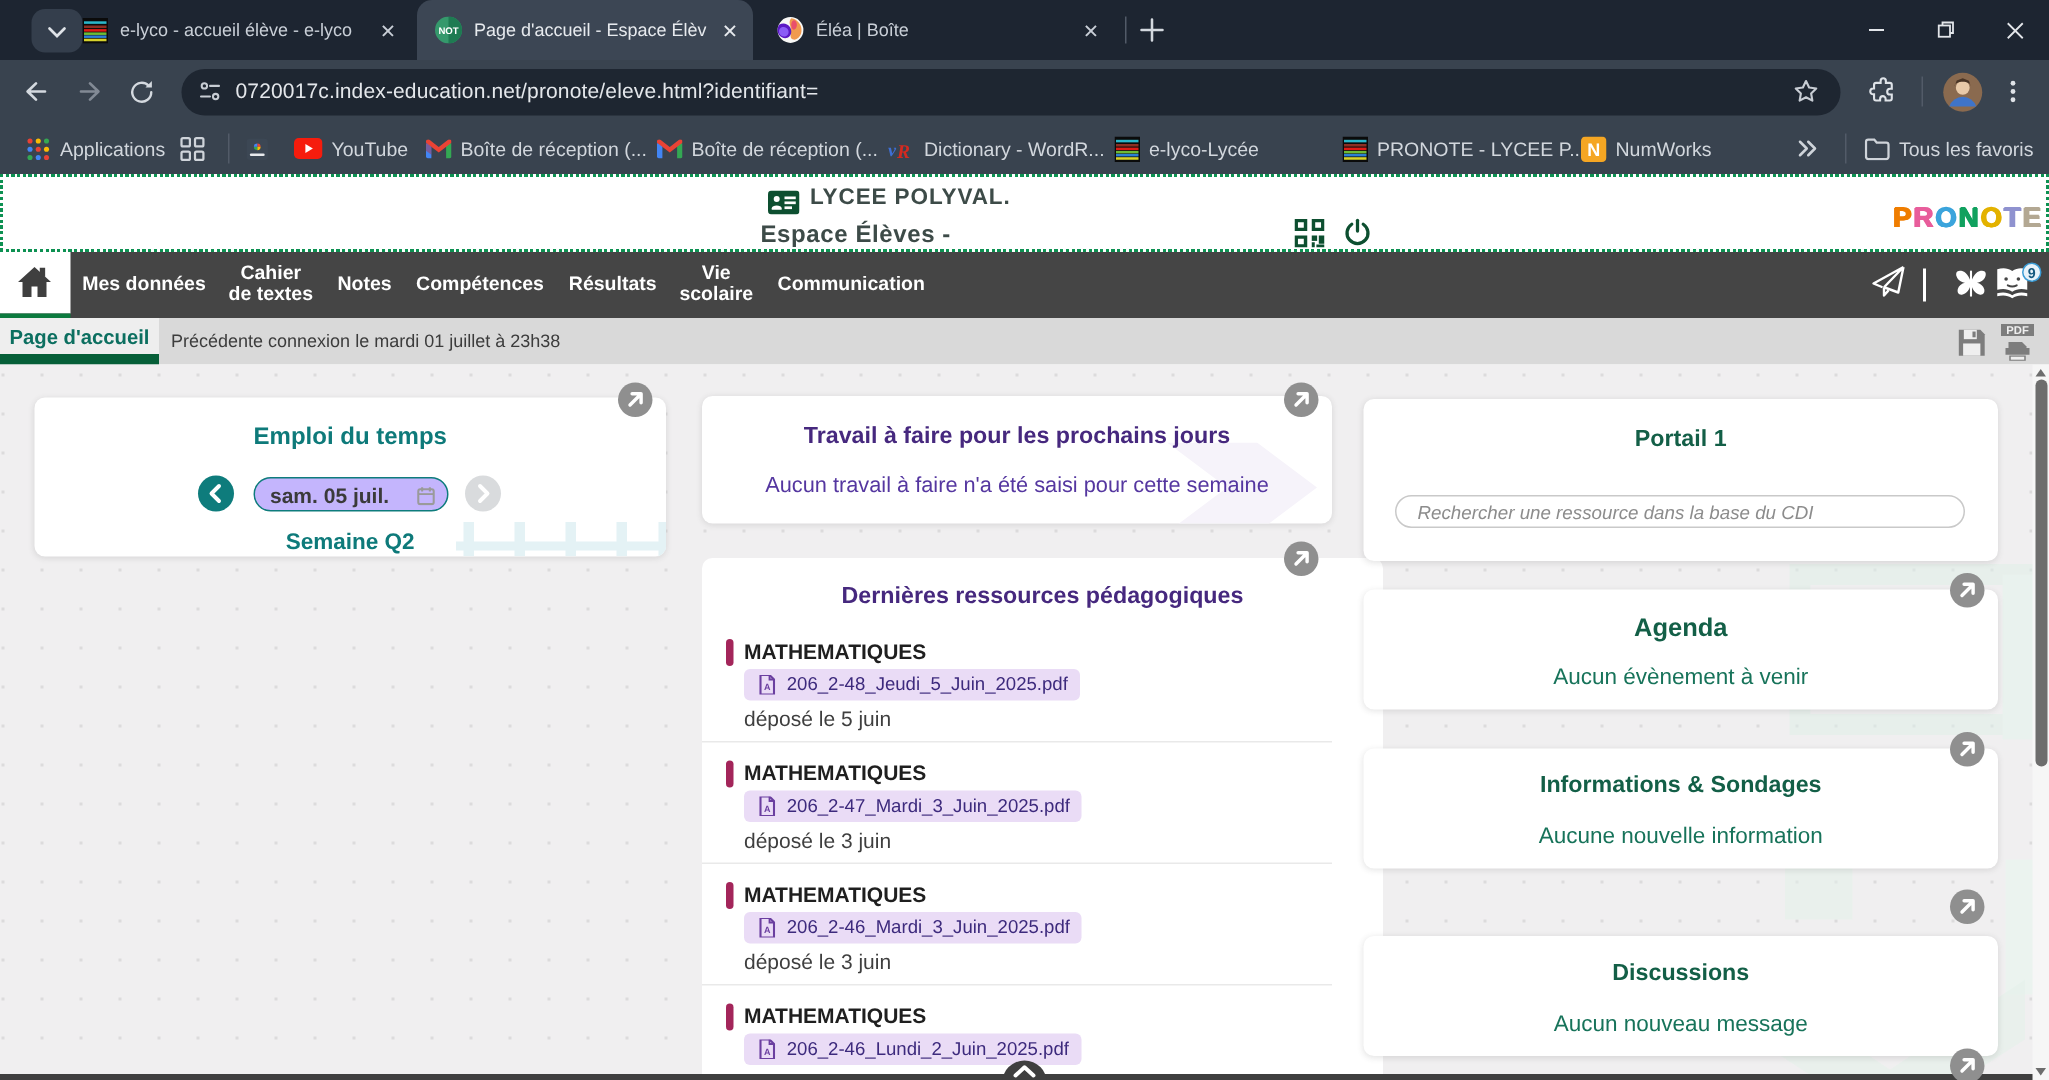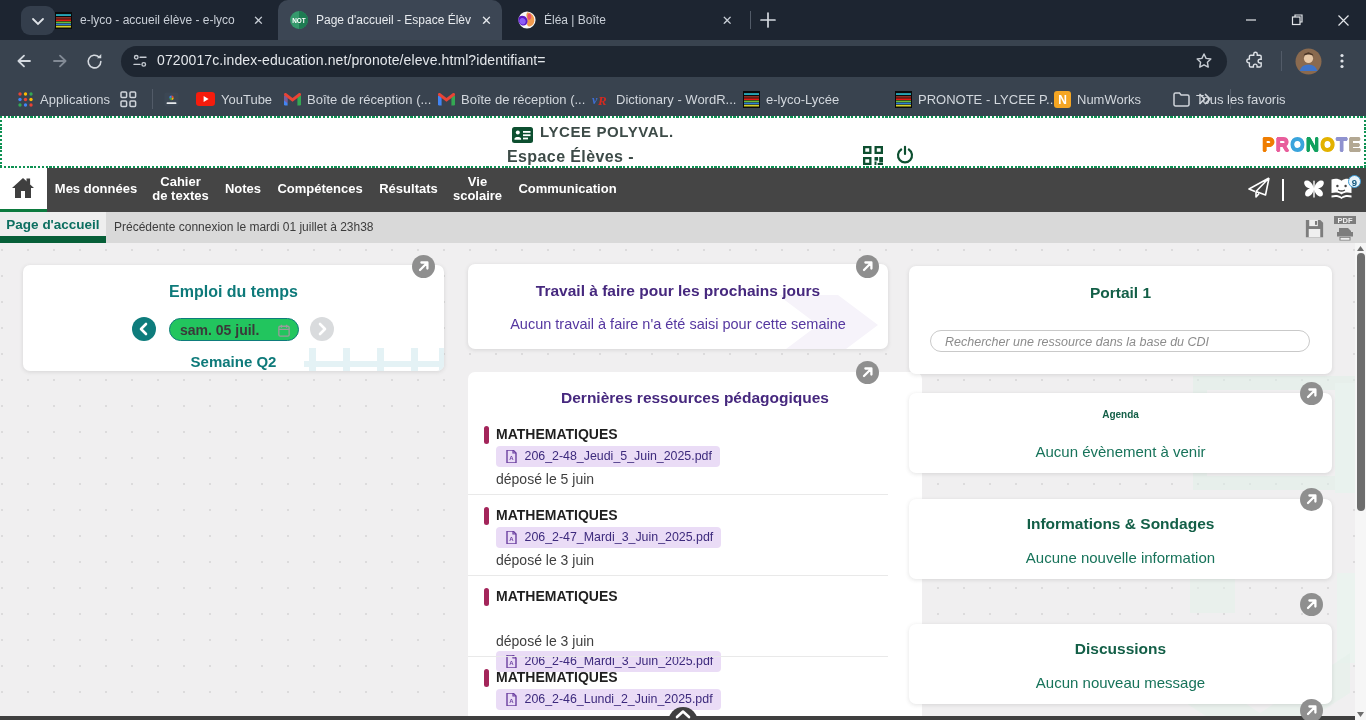--- a/index.html
+++ b/index.html
@@ -259,21 +259,21 @@
     <svg width="17" height="17" viewBox="0 0 17 17">
         <rect width="17" height="17" rx="3" fill="#f5a623"></rect>
         <text x="8.5" y="13" font-size="12" font-weight="bold" fill="#fff" text-anchor="middle" font-family="Liberation Sans,sans-serif">N</text>
       </svg>
     NumWorks
   </div>
   <svg width="16" height="16" viewBox="0 0 16 16" style="position:absolute;left:1197px;top:9px;">
       <path d="M3 3.5L7.5 8 3 12.5M8.5 3.5L13 8l-4.5 4.5" stroke="#cfd4da" stroke-width="1.7" fill="none" stroke-linecap="round" stroke-linejoin="round"></path>
     </svg>
   <div class="vsep" style="left:1230px;top:7px;height:20px;"></div>
-  <div class="bmk" style="left:1173px;">
+  <div class="bmk" style="left:1243px;">
     <svg width="17" height="15" viewBox="0 0 17 15">
         <path d="M1 2.5A1.5 1.5 0 012.5 1h4l1.6 2H14.5A1.5 1.5 0 0116 4.5v8A1.5 1.5 0 0114.5 14h-12A1.5 1.5 0 011 12.5z" fill="none" stroke="#cfd4da" stroke-width="1.5"></path>
       </svg>
     Tous les favoris
   </div>
 </div>
 
 <div id="pheader">
   <svg width="21" height="16" viewBox="0 0 21 16" style="position:absolute;left:510px;top:9px;">
       <rect x="0" y="0" width="21" height="16" rx="2.5" fill="#0d4f30"></rect>
@@ -386,21 +386,21 @@
           <rect x="73" y="0" width="7" height="23"></rect>
           <rect x="107" y="0" width="7" height="23"></rect>
           <rect x="135" y="0" width="5" height="23"></rect>
         </g>
       </svg>
     <div class="ctitle teal" style="top:18px;font-size:16px;">Emploi du temps</div>
   </div>
   <div style="position:absolute;left:132px;top:74px;width:24px;height:24px;border-radius:50%;background:#0e7c7c;"><svg width="24" height="24" viewBox="0 0 24 24">
         <path d="M14 7l-5 5 5 5" stroke="#fff" stroke-width="2.6" fill="none" stroke-linecap="round" stroke-linejoin="round"></path>
       </svg></div>
-  <div style="position:absolute;left:169px;top:74.5px;width:130px;height:23.5px;border:1.5px solid #0e7c7c;border-radius:12px;background:#22c55e;">
+  <div style="position:absolute;left:169px;top:74.5px;width:130px;height:23.5px;border:1.5px solid #0e7c7c;border-radius:12px;background:#c4b5fd;">
     <span style="position:absolute;left:10px;top:3px;font-size:14px;font-weight:bold;color:#3a3a3a;">sam. 05 juil.</span>
     <svg width="12" height="13" viewBox="0 0 14 15" style="position:absolute;right:8px;top:5px;">
         <rect x="1" y="2.5" width="12" height="11.5" rx="1.5" fill="none" stroke="#9a9a9a" stroke-width="1.6"></rect>
         <path d="M4 .8v3.4M10 .8v3.4" stroke="#9a9a9a" stroke-width="1.6"></path>
         <rect x="1" y="5.5" width="12" height="1.4" fill="#9a9a9a"></rect>
       </svg>
   </div>
   <div style="position:absolute;left:310px;top:74px;width:24px;height:24px;border-radius:50%;background:#d9dbdd;"><svg width="24" height="24" viewBox="0 0 24 24">
         <path d="M10 7l5 5-5 5" stroke="#fff" stroke-width="2.6" fill="none" stroke-linecap="round" stroke-linejoin="round"></path>
       </svg></div>
@@ -437,21 +437,21 @@
     <div class="ressub" style="top:135px;">MATHEMATIQUES</div>
     <div class="respill" style="top:155px;"><svg class="pdfico" width="11" height="13" viewBox="0 0 11 13">
           <path d="M1 0h6l3 3v10H1z" fill="none" stroke="#6b3fa0" stroke-width="1.4"></path>
           <path d="M7 0v3h3" fill="none" stroke="#6b3fa0" stroke-width="1.2"></path>
           <text x="5.5" y="10" font-size="6" fill="#6b3fa0" text-anchor="middle" font-weight="bold">A</text>
         </svg>206_2-47_Mardi_3_Juin_2025.pdf</div>
     <div class="resdep" style="top:180px;">déposé le 3 juin</div>
     <div class="sep" style="top:203px;"></div>
     <div class="resbar" style="top:216px;"></div>
     <div class="ressub" style="top:216px;">MATHEMATIQUES</div>
-    <div class="respill" style="top:236px;margin-top:43px;"><svg class="pdfico" width="11" height="13" viewBox="0 0 11 13">
+    <div class="respill" style="top:236px;"><svg class="pdfico" width="11" height="13" viewBox="0 0 11 13">
           <path d="M1 0h6l3 3v10H1z" fill="none" stroke="#6b3fa0" stroke-width="1.4"></path>
           <path d="M7 0v3h3" fill="none" stroke="#6b3fa0" stroke-width="1.2"></path>
           <text x="5.5" y="10" font-size="6" fill="#6b3fa0" text-anchor="middle" font-weight="bold">A</text>
         </svg>206_2-46_Mardi_3_Juin_2025.pdf</div>
     <div class="resdep" style="top:261px;">déposé le 3 juin</div>
     <div class="sep" style="top:284px;"></div>
     <div class="resbar" style="top:297px;"></div>
     <div class="ressub" style="top:297px;">MATHEMATIQUES</div>
     <div class="respill" style="top:317px;"><svg class="pdfico" width="11" height="13" viewBox="0 0 11 13">
           <path d="M1 0h6l3 3v10H1z" fill="none" stroke="#6b3fa0" stroke-width="1.4"></path>
@@ -463,21 +463,21 @@
         <path d="M8 15L15.2 7.8M9.4 7.5h6v6" stroke="#fff" stroke-width="2.3" fill="none" stroke-linecap="round" stroke-linejoin="round"></path>
       </svg></div>
 
   <div class="card" style="left:909px;top:23px;width:423px;height:108px;padding-left:20px;">
     <div class="ctitle green" style="top:18px;font-size:15.5px;">Portail 1</div>
     <div style="position:absolute;left:21px;top:64px;width:380px;height:22px;border:1px solid #c9c9c9;border-radius:11px;background:#fff;">
       <span style="position:absolute;left:14px;top:4px;font-size:12.5px;font-style:italic;color:#8c8c8c;">Rechercher une ressource dans la base du CDI</span>
     </div>
   </div>
   <div class="card" style="left:909px;top:150px;width:423px;height:80px;">
-    <div class="ctitle green" style="top:16px;font-size:10px;">Agenda</div>
+    <div class="ctitle green" style="top:16px;font-size:17px;">Agenda</div>
     <div class="ctitle" style="top:50px;font-size:15px;font-weight:normal;color:#17735a;">Aucun évènement à venir</div>
   </div>
   <div class="expand" style="left:1300px;top:139px;"><svg width="23" height="23" viewBox="0 0 23 23">
         <path d="M8 15L15.2 7.8M9.4 7.5h6v6" stroke="#fff" stroke-width="2.3" fill="none" stroke-linecap="round" stroke-linejoin="round"></path>
       </svg></div>
   <div class="card" style="left:909px;top:256px;width:423px;height:80px;">
     <div class="ctitle green" style="top:16px;font-size:15.5px;">Informations &amp; Sondages</div>
     <div class="ctitle" style="top:50px;font-size:15px;font-weight:normal;color:#17735a;">Aucune nouvelle information</div>
   </div>
   <div class="expand" style="left:1300px;top:245px;"><svg width="23" height="23" viewBox="0 0 23 23">

